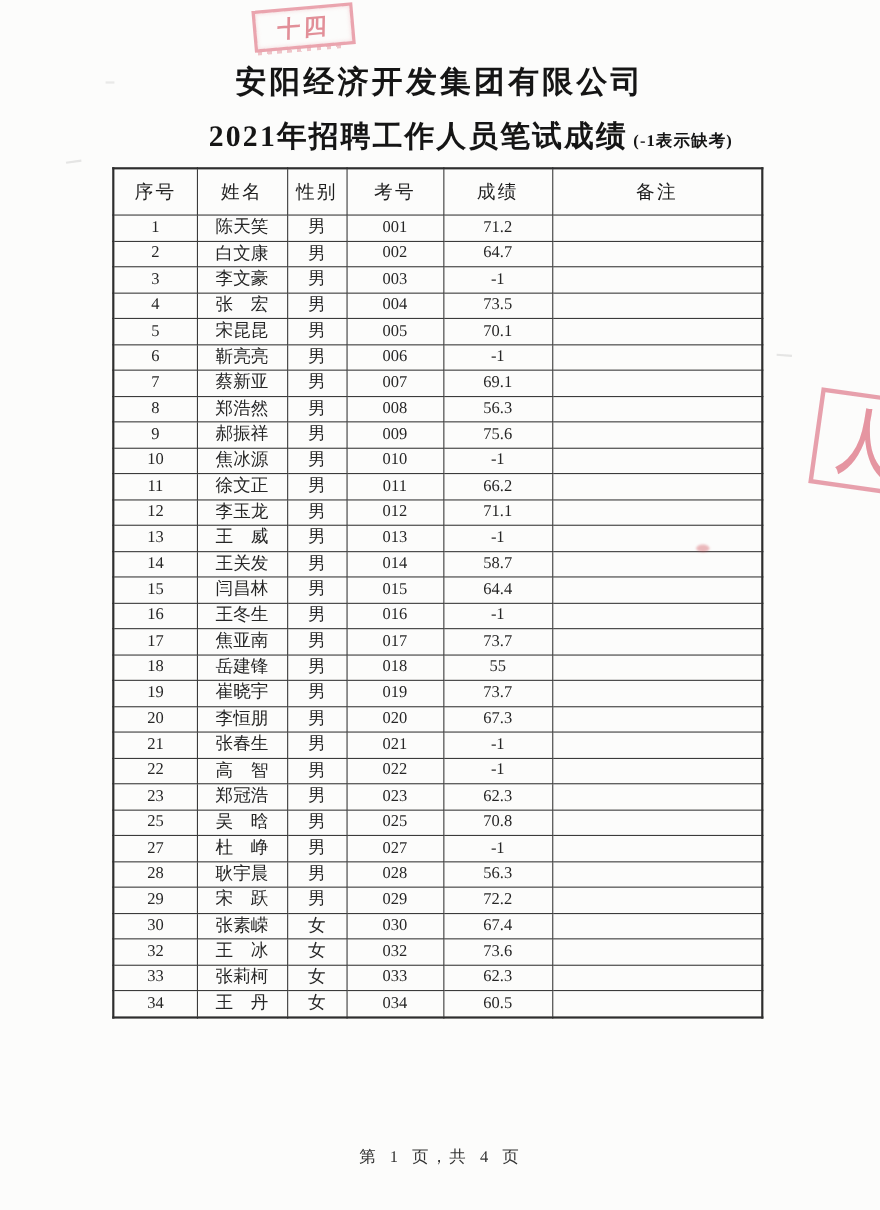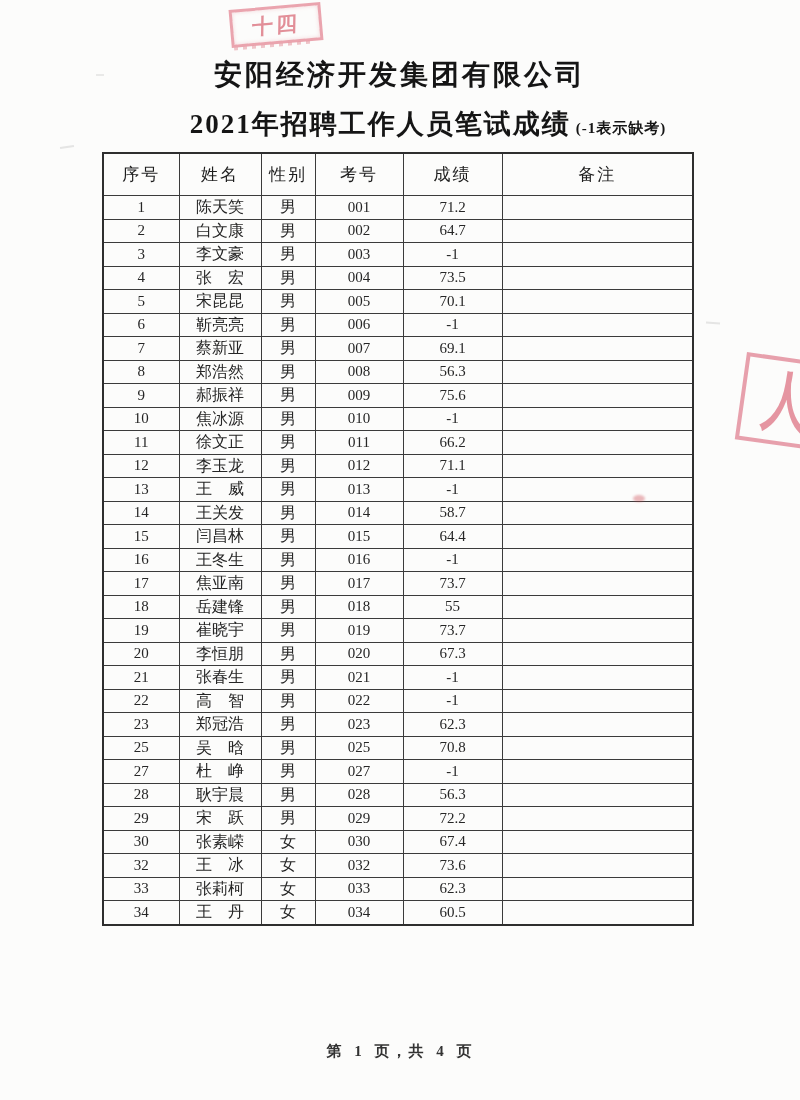--- a/index.html
+++ b/index.html
@@ -38,21 +38,21 @@
     height:41px;font-size:17px;font-weight:normal;
     letter-spacing:2px;color:#1d1d1d;
   }
   .score-table td{
     height:22.5px;font-size:15px;color:#262626;line-height:1;
   }
   .score-table td.cell-name,.score-table td.cell-gender{font-size:16px;}
   .footer{
     position:absolute;top:1042px;left:0;width:800px;
     text-align:center;font-size:15px;color:#333;
-    letter-spacing:2px;word-spacing:5px;font-weight:bold;
+    letter-spacing:2px;word-spacing:5px;
   }
   
   .stamp-top{
     position:absolute;left:230px;top:6px;width:86px;height:32px;
     border:3px solid rgba(228,135,148,0.75);
     transform:rotate(-5deg);
     display:flex;align-items:center;justify-content:center;
     box-shadow:0 0 4px rgba(235,160,170,0.4) inset;
   }
   .stamp-top .glyphs{

